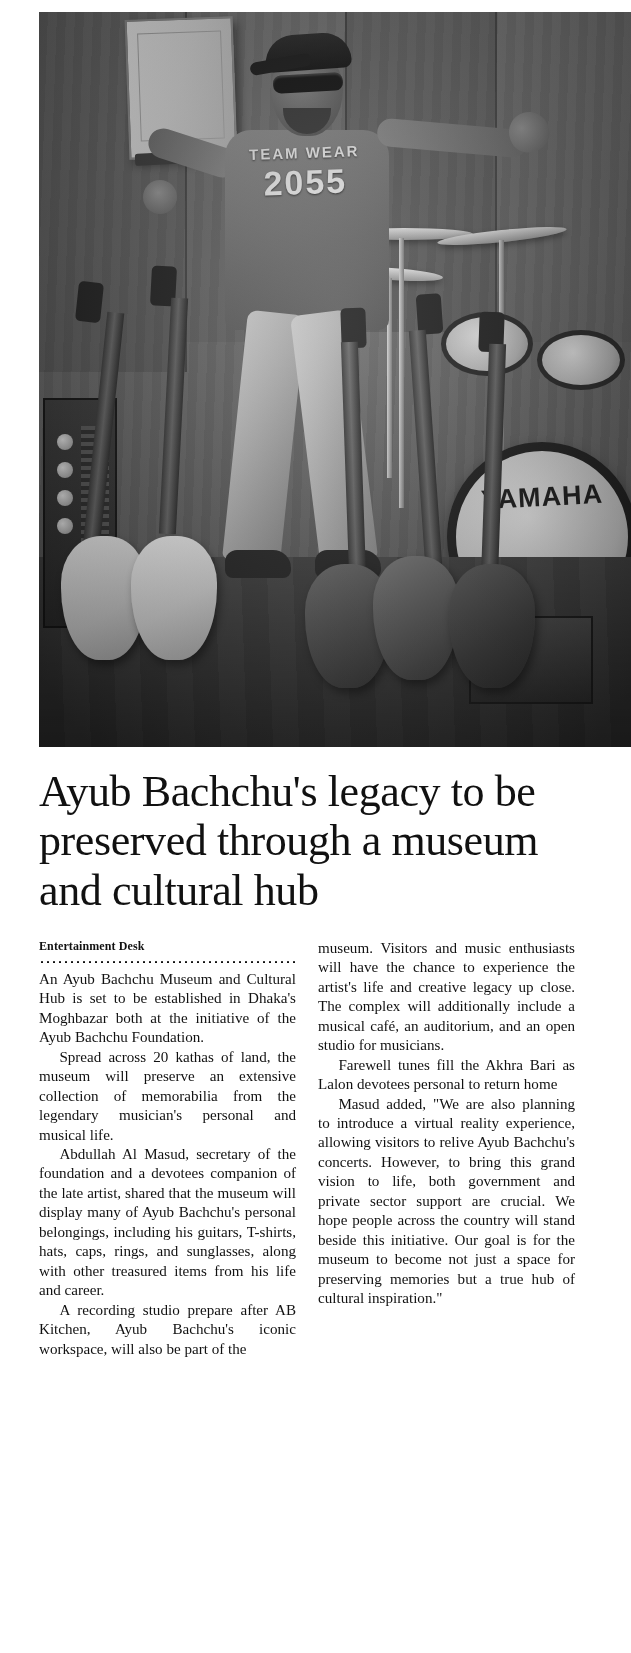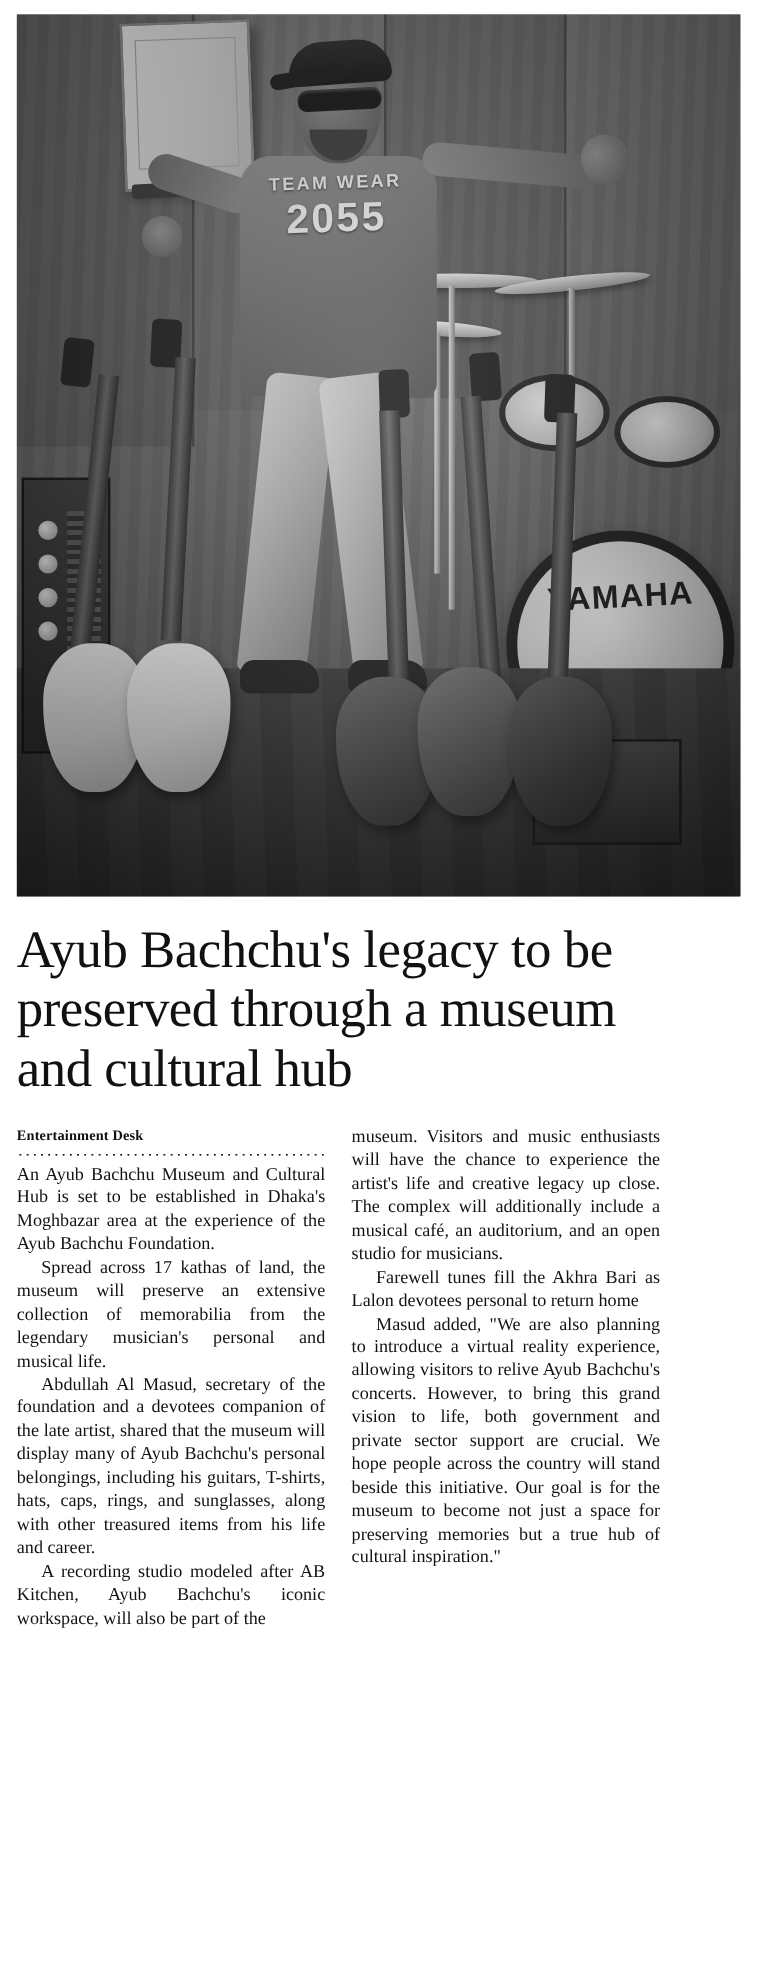--- a/index.html
+++ b/index.html
@@ -13,20 +13,21 @@
     font-family: "Liberation Serif", serif;
     color: #111111;
     overflow: hidden;
   }
   .page {
     position: relative;
     width: 564px;
     height: 1653px;
     box-sizing: border-box;
     padding: 12px 14px 6px 14px;
+    margin-left: 25px;
   }
 
   
   .photo-wrap {
     position: relative;
     width: 603px;
     height: 735px;
     overflow: hidden;
     background: #7c7c7c;
   }
@@ -461,24 +462,24 @@
       <div class="photo-vignette"></div>
     </div>
   </figure>
 
   <h1 class="headline">Ayub Bachchu's legacy to be preserved through a museum and cultural hub</h1>
 
   <div class="article">
     <div class="col left">
       <div class="byline">Entertainment Desk</div>
       <div class="dotrule"></div>
-      <p class="body">An Ayub Bachchu Museum and Cultural Hub is set to be established in Dhaka's Moghbazar area at the experience of the Ayub Bachchu Foundation.</p>
-      <p class="body">Spread across 17 kathas of land, the museum will preserve an extensive collection of memorabilia from the legendary musician's personal and musical life.</p>
+      <p class="body">An Ayub Bachchu Museum and Cultural Hub is set to be established in Dhaka's Moghbazar both at the initiative of the Ayub Bachchu Foundation.</p>
+      <p class="body">Spread across 20 kathas of land, the museum will preserve an extensive collection of memorabilia from the legendary musician's personal and musical life.</p>
       <p class="body">Abdullah Al Masud, secretary of the foundation and a devotees companion of the late artist, shared that the museum will display many of Ayub Bachchu's personal belongings, including his guitars, T-shirts, hats, caps, rings, and sunglasses, along with other treasured items from his life and career.</p>
-      <p class="body">A recording studio modeled after AB Kitchen, Ayub Bachchu's iconic workspace, will also be part of the</p>
+      <p class="body">A recording studio prepare after AB Kitchen, Ayub Bachchu's iconic workspace, will also be part of the</p>
     </div>
     <div class="col right">
       <p class="body">museum. Visitors and music enthusiasts will have the chance to experience the artist's life and creative legacy up close. The complex will additionally include a musical café, an auditorium, and an open studio for musicians.</p>
       <p class="body">Farewell tunes fill the Akhra Bari as Lalon devotees personal to return home</p>
       <p class="body">Masud added, "We are also planning to introduce a virtual reality experience, allowing visitors to relive Ayub Bachchu's concerts. However, to bring this grand vision to life, both government and private sector support are crucial. We hope people across the country will stand beside this initiative. Our goal is for the museum to become not just a space for preserving memories but a true hub of cultural inspiration."</p>
     </div>
   </div>
 
 </div>
 

